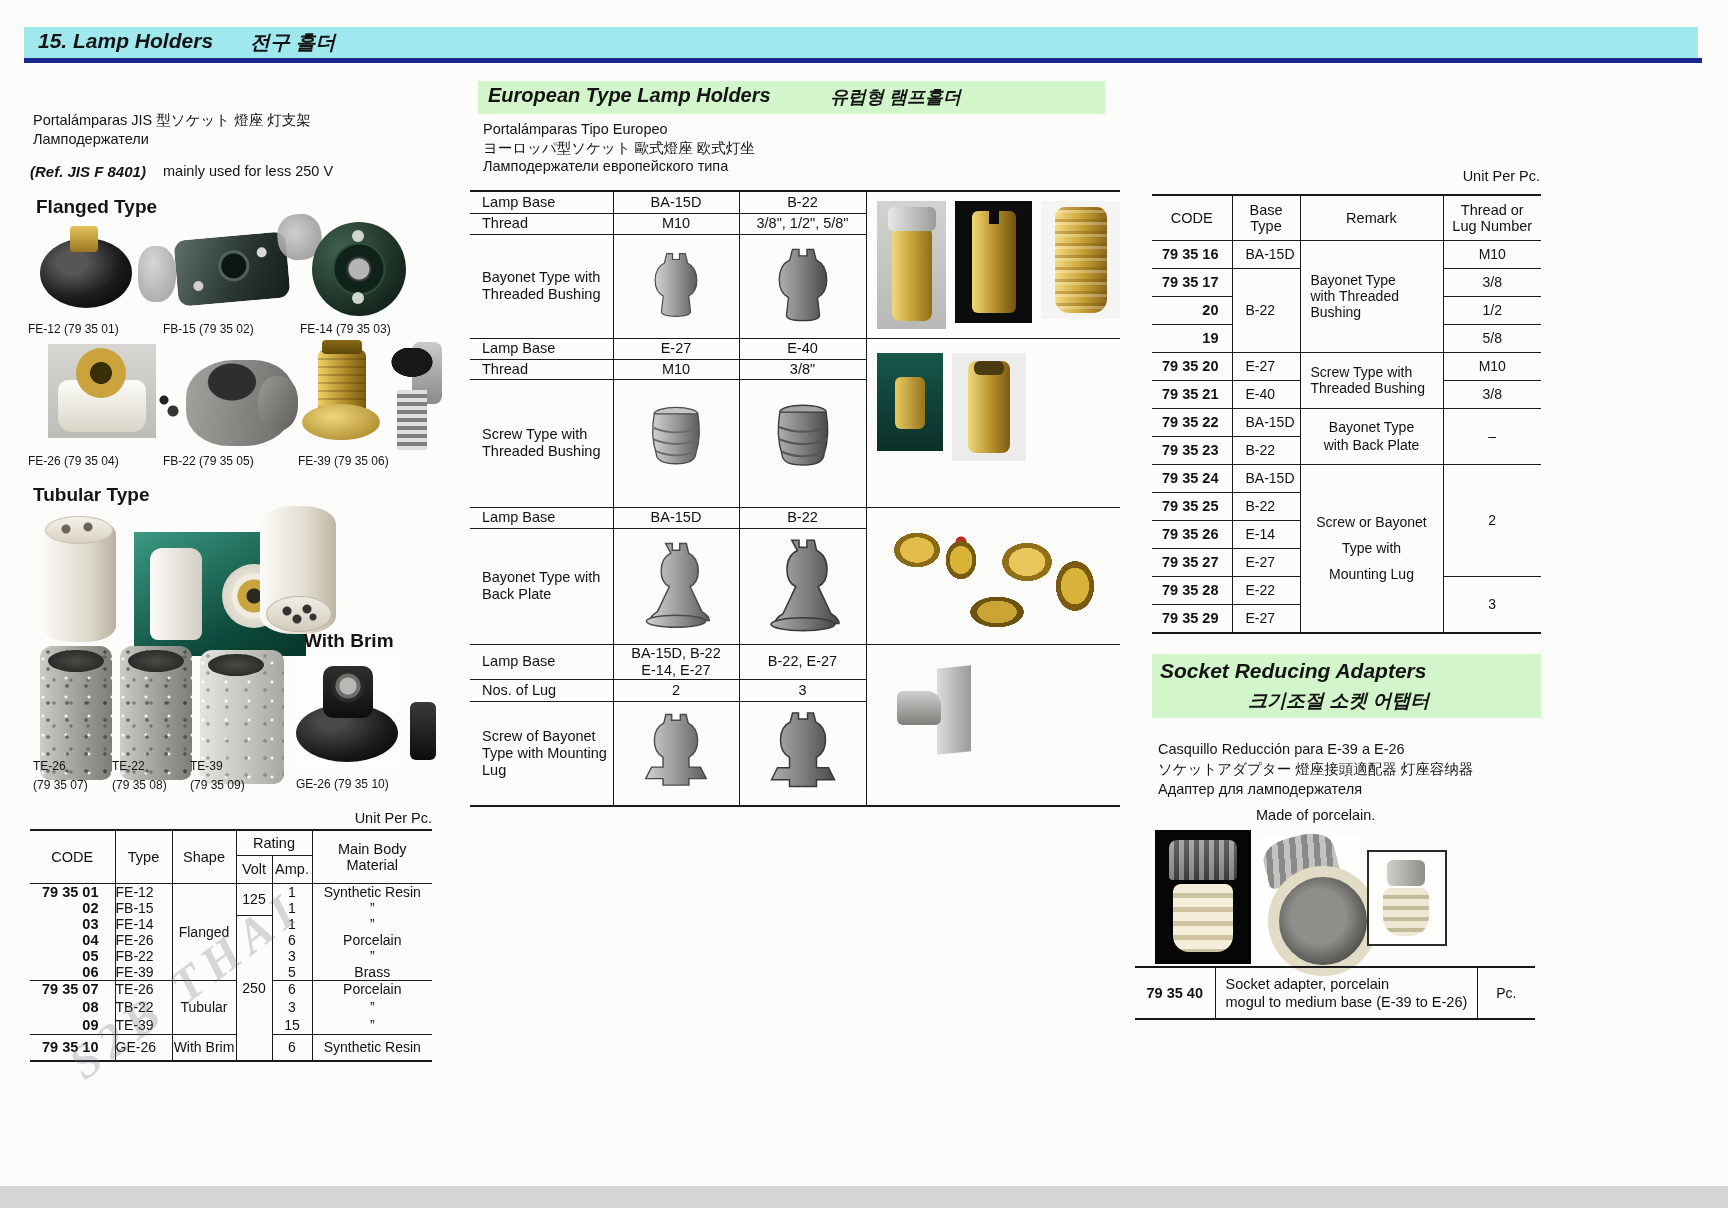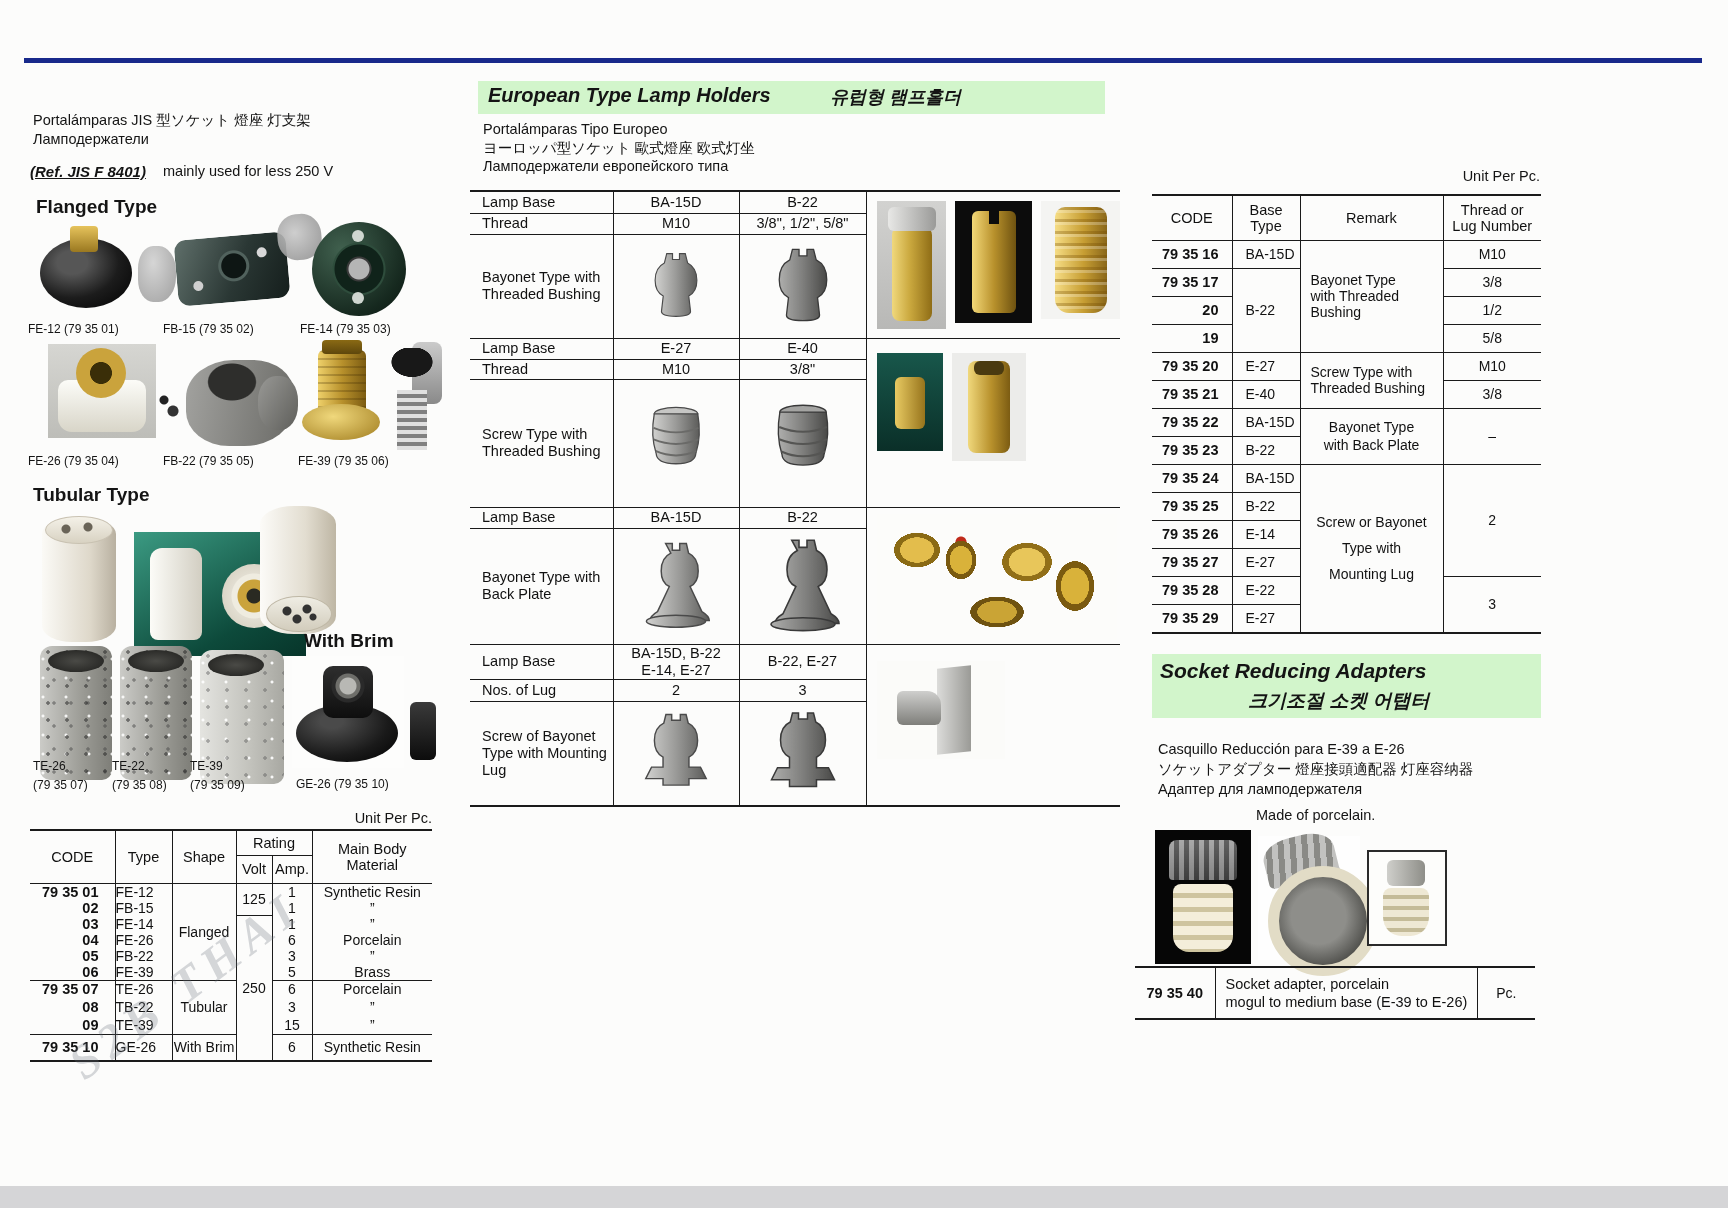--- a/index.html
+++ b/index.html
@@ -13,21 +13,21 @@
   .cyan-bar .ttl { position:absolute; left:14px; top:2px; font-size:21px; font-weight:bold; font-style:italic; }
   .cyan-bar .tko { position:absolute; left:226px; top:2px; font-size:20px; font-weight:bold; font-style:italic; }
   .navy-line { background:#18298b; }
 
   
   .greenbar { background:#d2f5cb; }
   .gtitle { font-style:italic; font-weight:bold; font-size:20px; }
   .gko { font-style:italic; font-weight:bold; font-size:18px; }
 
   .txt { font-size:14.5px; line-height:18px; }
-  .bolditalic { font-weight:bold; font-style:italic;text-decoration:underline; }
+  .bolditalic { font-weight:bold; font-style:italic; }
   .heading { font-weight:bold; font-size:19px; }
   .plabel { font-size:12px; line-height:19px; }
   .unitnote { font-size:14.5px; text-align:right; }
 
   
   .tw { position:absolute; border-top:2px solid #1a1a1a; border-bottom:2px solid #1a1a1a; }
   .ctab { border-collapse:collapse; border-style:hidden; table-layout:fixed; width:100%; }
   .ctab th, .ctab td { font-size:14px; color:#111; padding:0; vertical-align:middle; text-align:center; }
   .ctab th { font-weight:normal; font-size:14.5px; line-height:16px; }
   .vl { border-left:1.8px solid #1a1a1a; }
@@ -250,20 +250,24 @@
       <ellipse cx="50" cy="109" rx="40" ry="8" fill="url(#gmetal)" stroke="#4a4a4a" stroke-width="2"></ellipse>
     </g>
     <g id="sock-lug">
       <path d="M36 8 h8 v8 h12 V8 h8 l3 12 q13 6 13 24 q0 17 -12 23 v14 h16 l8 16 h-24 v9 h-36 v-9 h-24 l8 -16 h16 v-14 q-12 -6 -12 -23 q0 -18 13 -24 z" fill="url(#gmetal)" stroke="#4a4a4a" stroke-width="2"></path>
     </g>
   </defs>
 </svg>
 
 <div class="page">
 
+  <div class="abs cyan-bar" style="left:24px;top:27px;width:1674px;height:31px;">
+    <span class="ttl">15. Lamp Holders</span>
+    <span class="tko">전구 홀더</span>
+  </div>
   <div class="abs navy-line" style="left:24px;top:58px;width:1678px;height:5px;"></div>
 
   <div class="abs txt" style="left:33px;top:111px;">Portalámparas  JIS 型ソケット  燈座  灯支架</div>
   <div class="abs txt" style="left:33px;top:130px;">Ламподержатели</div>
   <div class="abs bolditalic" style="left:30px;top:163px;font-size:15px;">(Ref. JIS F 8401)</div>
   <div class="abs txt" style="left:163px;top:162px;">mainly used for less 250 V</div>
 
   <div class="abs heading" style="left:36px;top:196px;">Flanged Type</div>
 
   <div class="abs ph ph-fe12" style="left:40px;top:238px;"></div>

